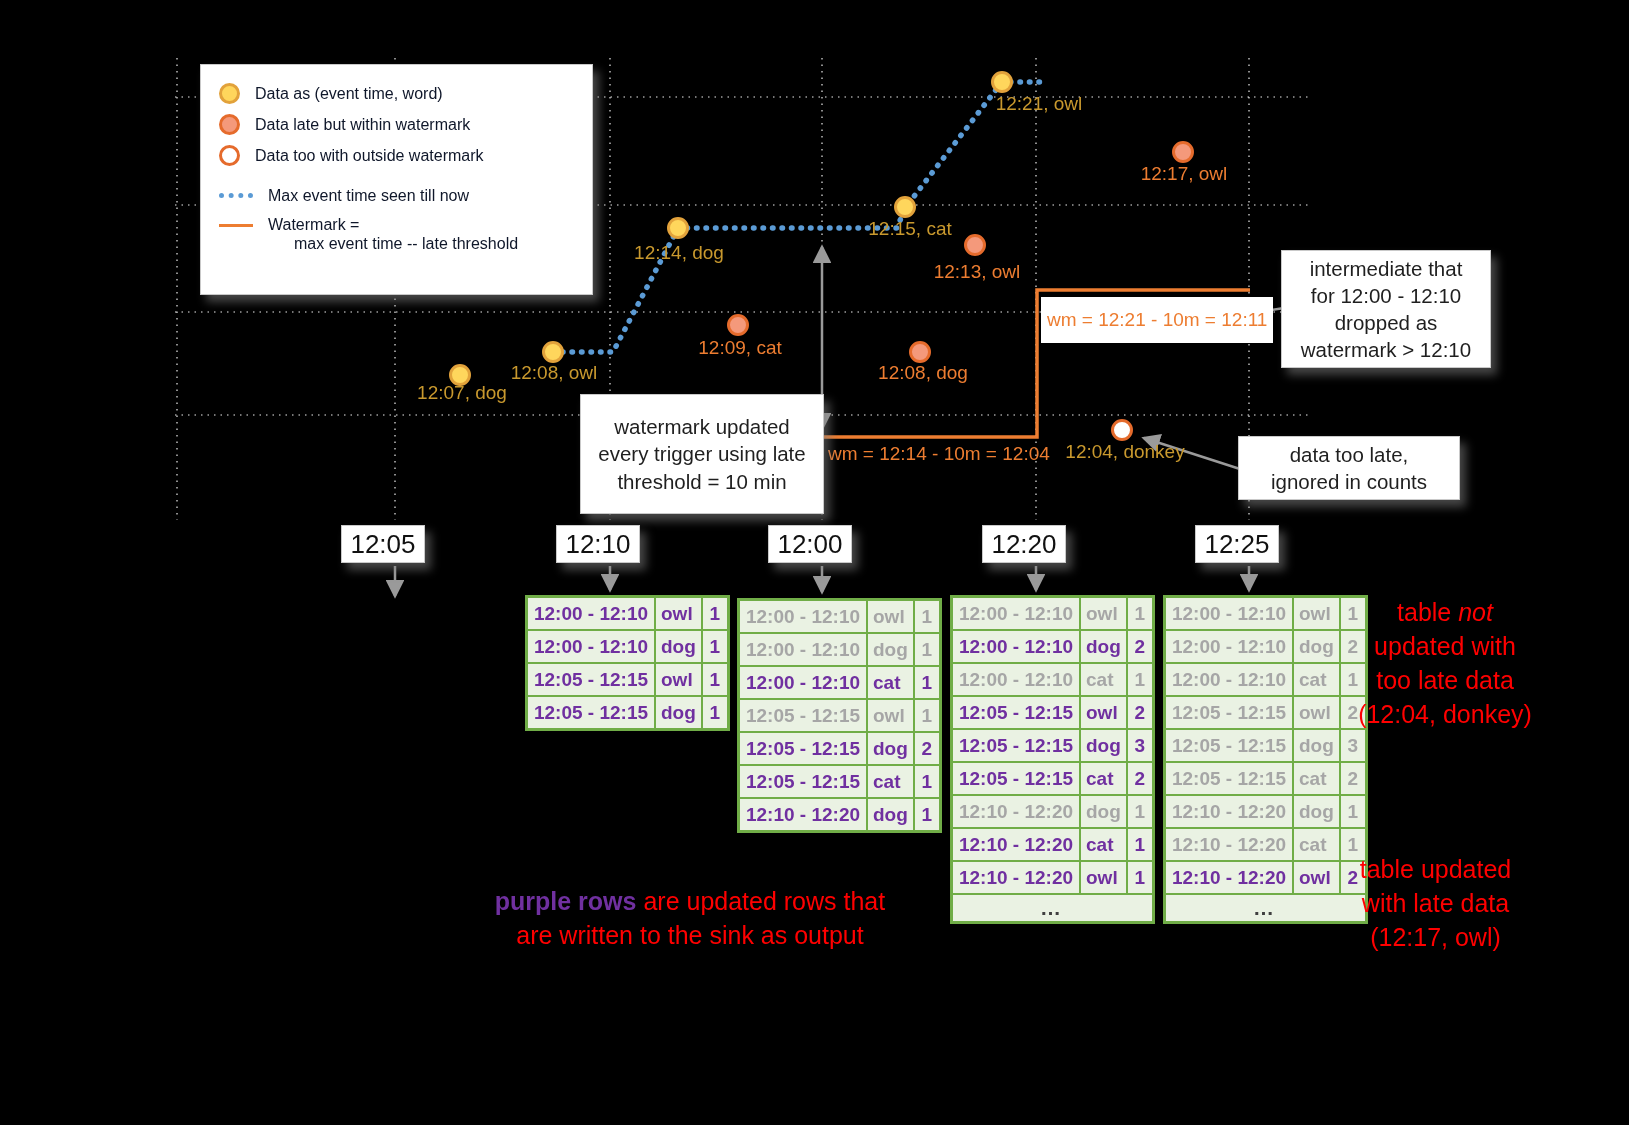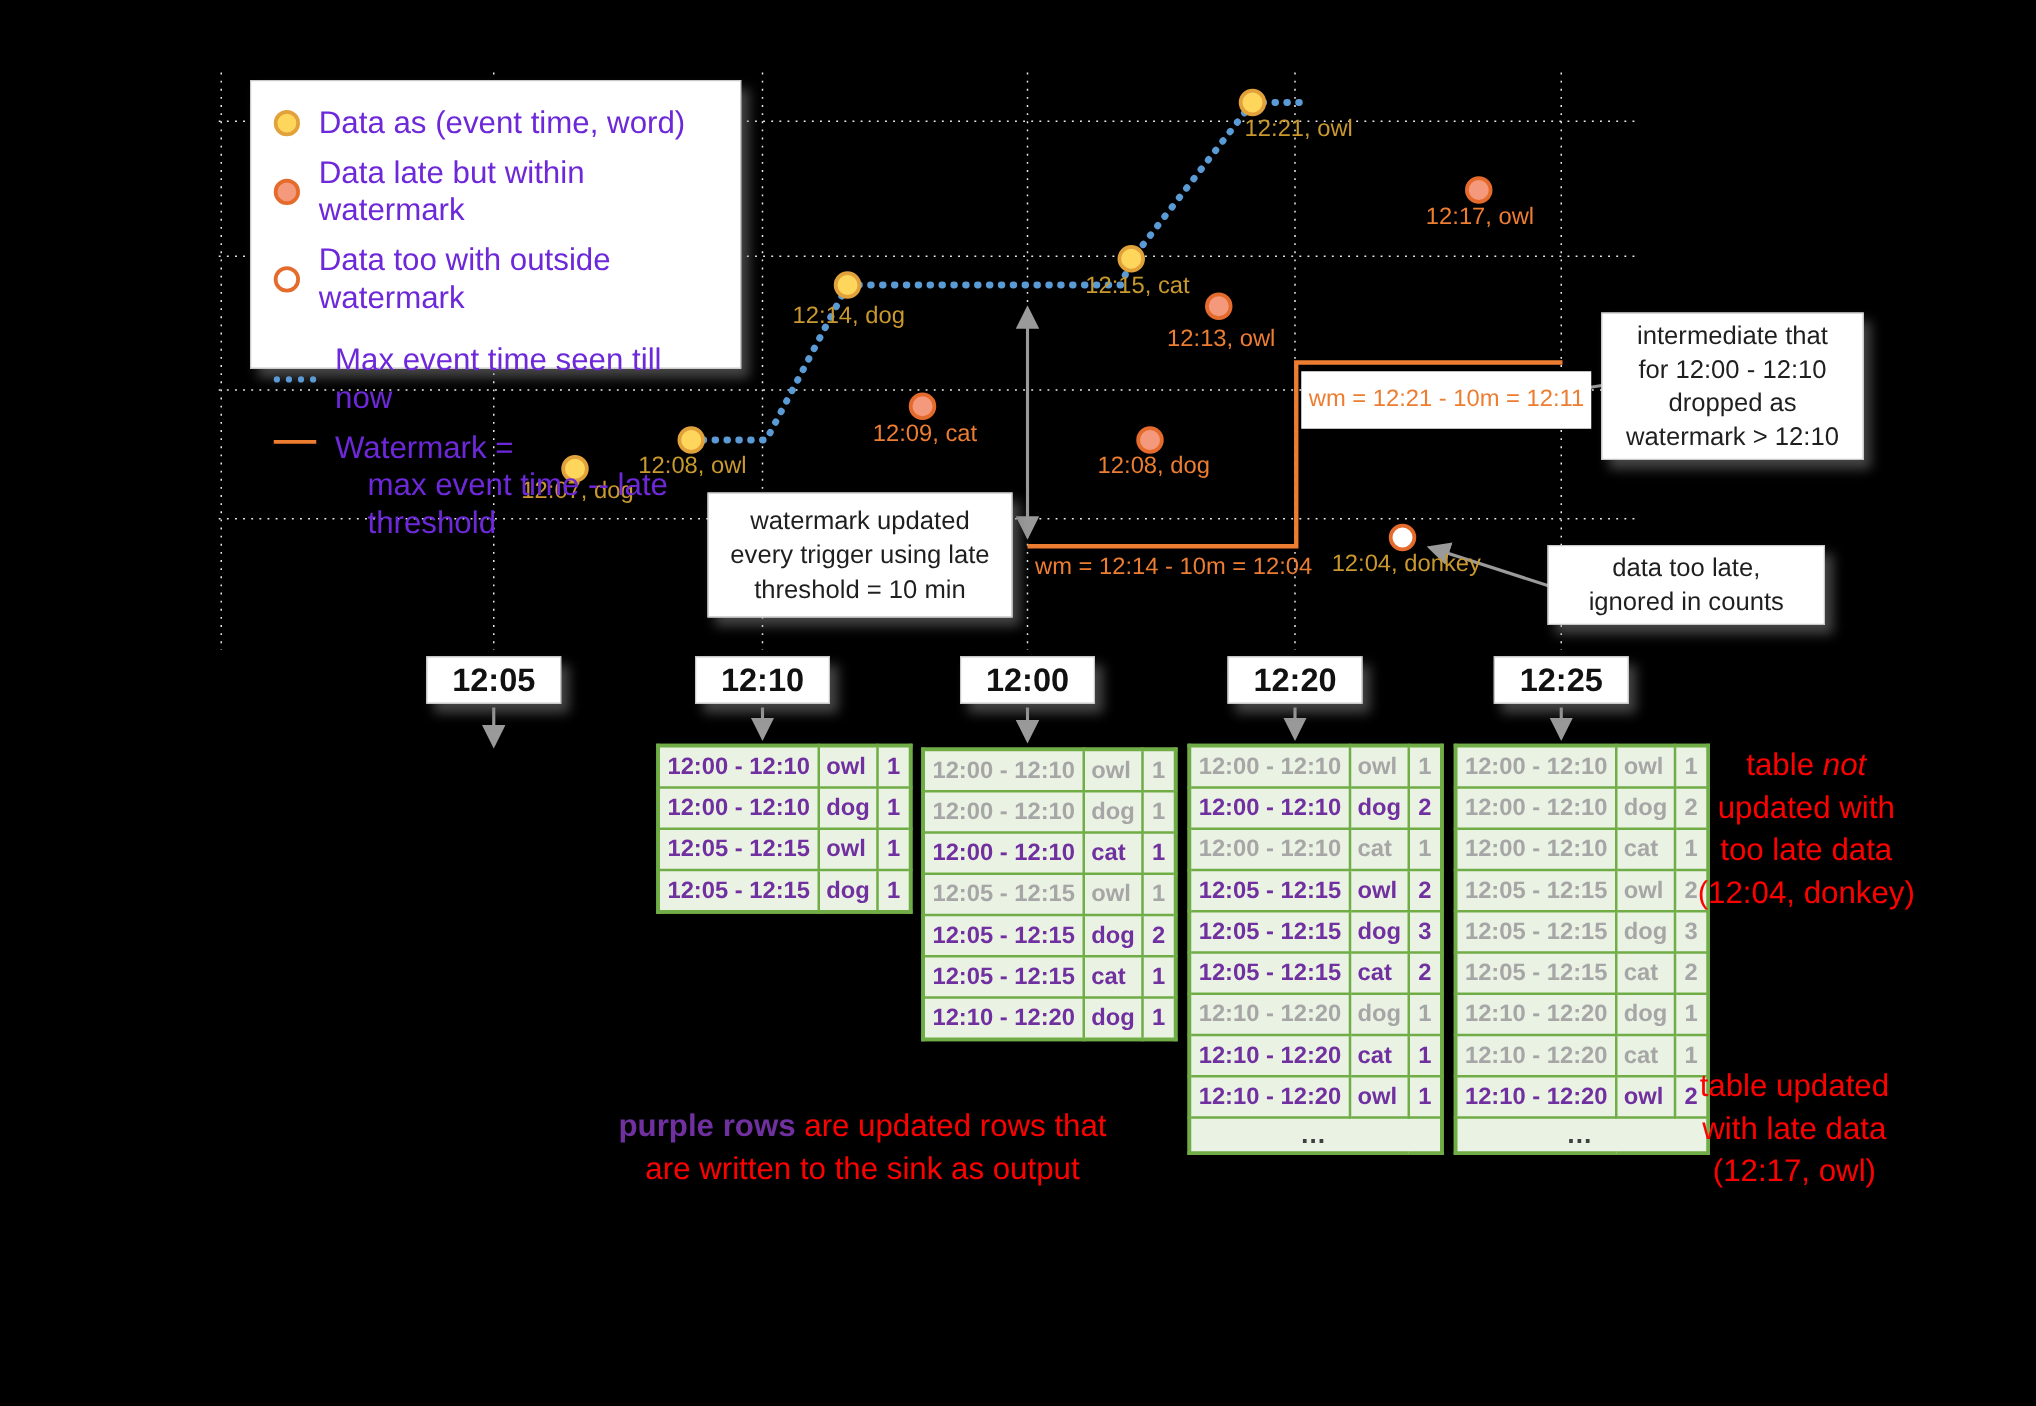--- a/index.html
+++ b/index.html
@@ -16,36 +16,36 @@
   .dot.toolate{background:#FFFFFF;border:3px solid #E56B2C;}
   .plabel{position:absolute;transform:translateX(-50%);font-size:19px;white-space:nowrap;z-index:2;}
   .plabel.ontime,.plabel.toolate{color:#C9992E;}
   .plabel.late{color:#ED7D31;}
 
   
   .whitebox{position:absolute;background:#fff;color:#1f1f1f;border:1px solid #c9c9c9;
             box-shadow:6px 7px 9px rgba(128,128,128,.55);box-sizing:border-box;z-index:3;}
   .callout{display:flex;flex-direction:column;justify-content:center;text-align:center;
            font-size:20.5px;line-height:1.32;padding:6px 4px;}
-  .timebox{width:108px;height:38px;display:flex;align-items:center;justify-content:center;
-           font-size:26px;color:#111;font-weight:bold;}
+  .timebox{width:84px;height:38px;display:flex;align-items:center;justify-content:center;
+           font-size:26px;color:#111;}
 
   
   .legend{padding:18px 14px 12px 18px;}
   .lrow{display:flex;align-items:center;margin-bottom:10px;}
   .lrow.gap{margin-top:20px;}
   .lrow.top{align-items:flex-start;}
   .licon{flex:0 0 21px;width:21px;height:21px;border-radius:50%;margin-right:15px;box-sizing:border-box;}
   .licon.ontime{background:#FFD65C;border:3px solid #E2A23B;}
   .licon.late{background:#F4997B;border:3px solid #E56B2C;}
   .licon.toolate{background:#fff;border:3px solid #E56B2C;}
   .lline{flex:0 0 34px;width:34px;height:0;margin-right:15px;}
   .lline.blue{border-top:5px dotted #5B9BD5;}
   .lline.orange{border-top:3px solid #ED7D31;margin-top:9px;}
-  .ltext{font-size:25px;color:#6d28d9;line-height:1.2;}
+  .ltext{font-size:16px;color:#0f172a;line-height:1.2;}
   .ltext .indent{display:block;padding-left:26px;}
 
   
   .wmlabel{position:absolute;font-size:19px;color:#ED7D31;white-space:nowrap;z-index:2;}
   .wmlabel.boxed{background:#fff;padding:12px 6px;z-index:3;}
 
   
   .table-wrap{position:absolute;z-index:2;}
   table.result{border-collapse:collapse;border:3px solid #70AD47;background:#70AD47;}
   table.result td{border:2px solid #70AD47;background:#EAF2E3;font-size:19px;font-weight:600;
@@ -148,21 +148,21 @@
 
   <div class="dot late" style="left:1172px;top:141px"></div>
   <div class="plabel late" style="left:1184px;top:163px">12:17, owl</div>
 
   <div class="dot toolate" style="left:1111px;top:419px"></div>
   <div class="plabel toolate" style="left:1125px;top:441px">12:04, donkey</div>
 
   <div class="wmlabel" style="left:828px;top:443px">wm = 12:14 - 10m = 12:04</div>
   <div class="wmlabel boxed" style="left:1041px;top:297px">wm = 12:21 - 10m = 12:11</div>
 
-  <div class="whitebox callout" style="left:566px;top:394px;width:244px;height:100px">
+  <div class="whitebox callout" style="left:580px;top:394px;width:244px;height:120px">
     <span>watermark updated</span>
     <span>every trigger using late</span>
     <span>threshold = 10 min</span>
   </div>
   <div class="whitebox callout" style="left:1281px;top:250px;width:210px;height:118px">
     <span>intermediate that</span>
     <span>for 12:00 - 12:10</span>
     <span>dropped as</span>
     <span>watermark &gt; 12:10</span>
   </div>

